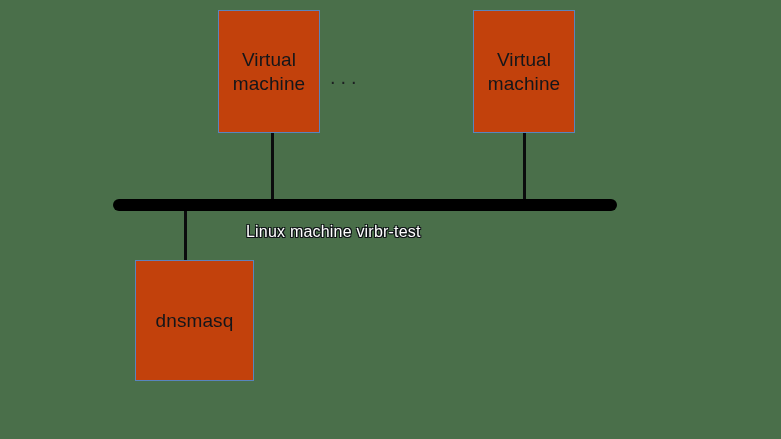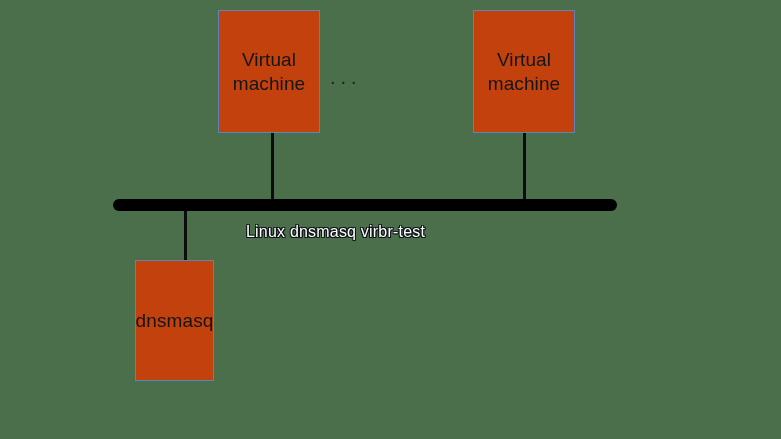--- a/index.html
+++ b/index.html
@@ -30,21 +30,21 @@
     color: #14161a;
     font-size: 19px;
     line-height: 1.25;
     letter-spacing: 0.1px;
     white-space: pre-line;
     z-index: 3;
   }
 
   #vm-left  { left: 218px; top: 10px;  width: 102px; height: 123px; }
   #vm-right { left: 473px; top: 10px;  width: 102px; height: 123px; }
-  #dnsmasq  { left: 135px; top: 260px; width: 79px; height: 121px; }
+  #dnsmasq  { left: 135px; top: 260px; width: 119px; height: 121px; }
 
   
   #vm-ellipsis {
     position: absolute;
     left: 330px;
     top: 64px;
     width: 40px;
     height: 26px;
     color: #1d1f22;
     font-size: 20px;
@@ -109,17 +109,17 @@
 machine</div>
 
   <div class="connector" id="conn-vm-left"></div>
 
   <div class="connector" id="conn-vm-right"></div>
 
   <div class="connector" id="conn-dnsmasq"></div>
 
   <div id="bridge-bar"></div>
 
-  <div id="bridge-label">Linux dnsmasq virbr-test</div>
+  <div id="bridge-label">Linux machine virbr-test</div>
 
   <div class="node-box" id="dnsmasq">dnsmasq</div>
 
 </div>
 
 </body></html>

